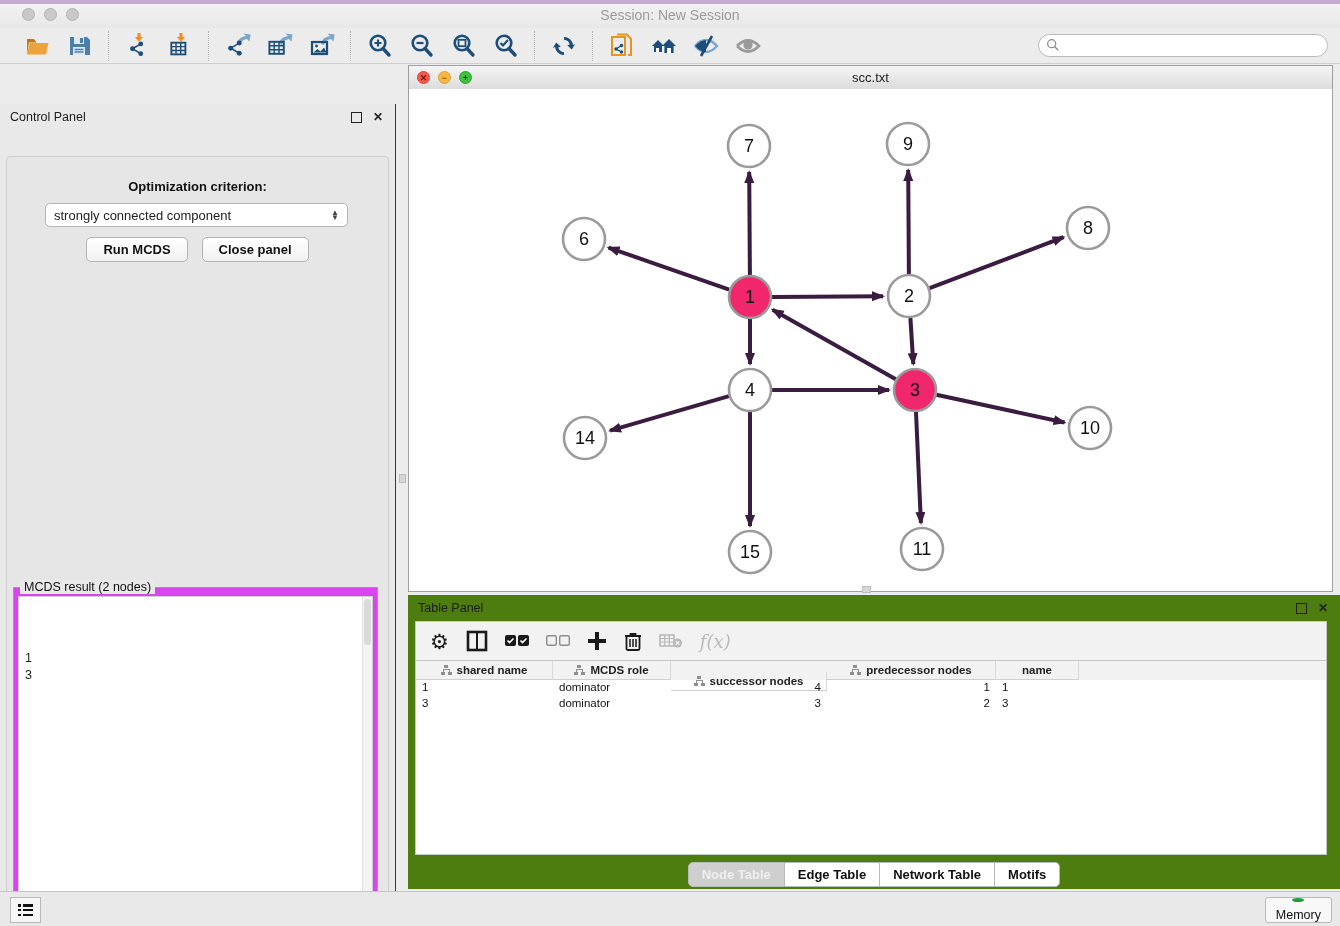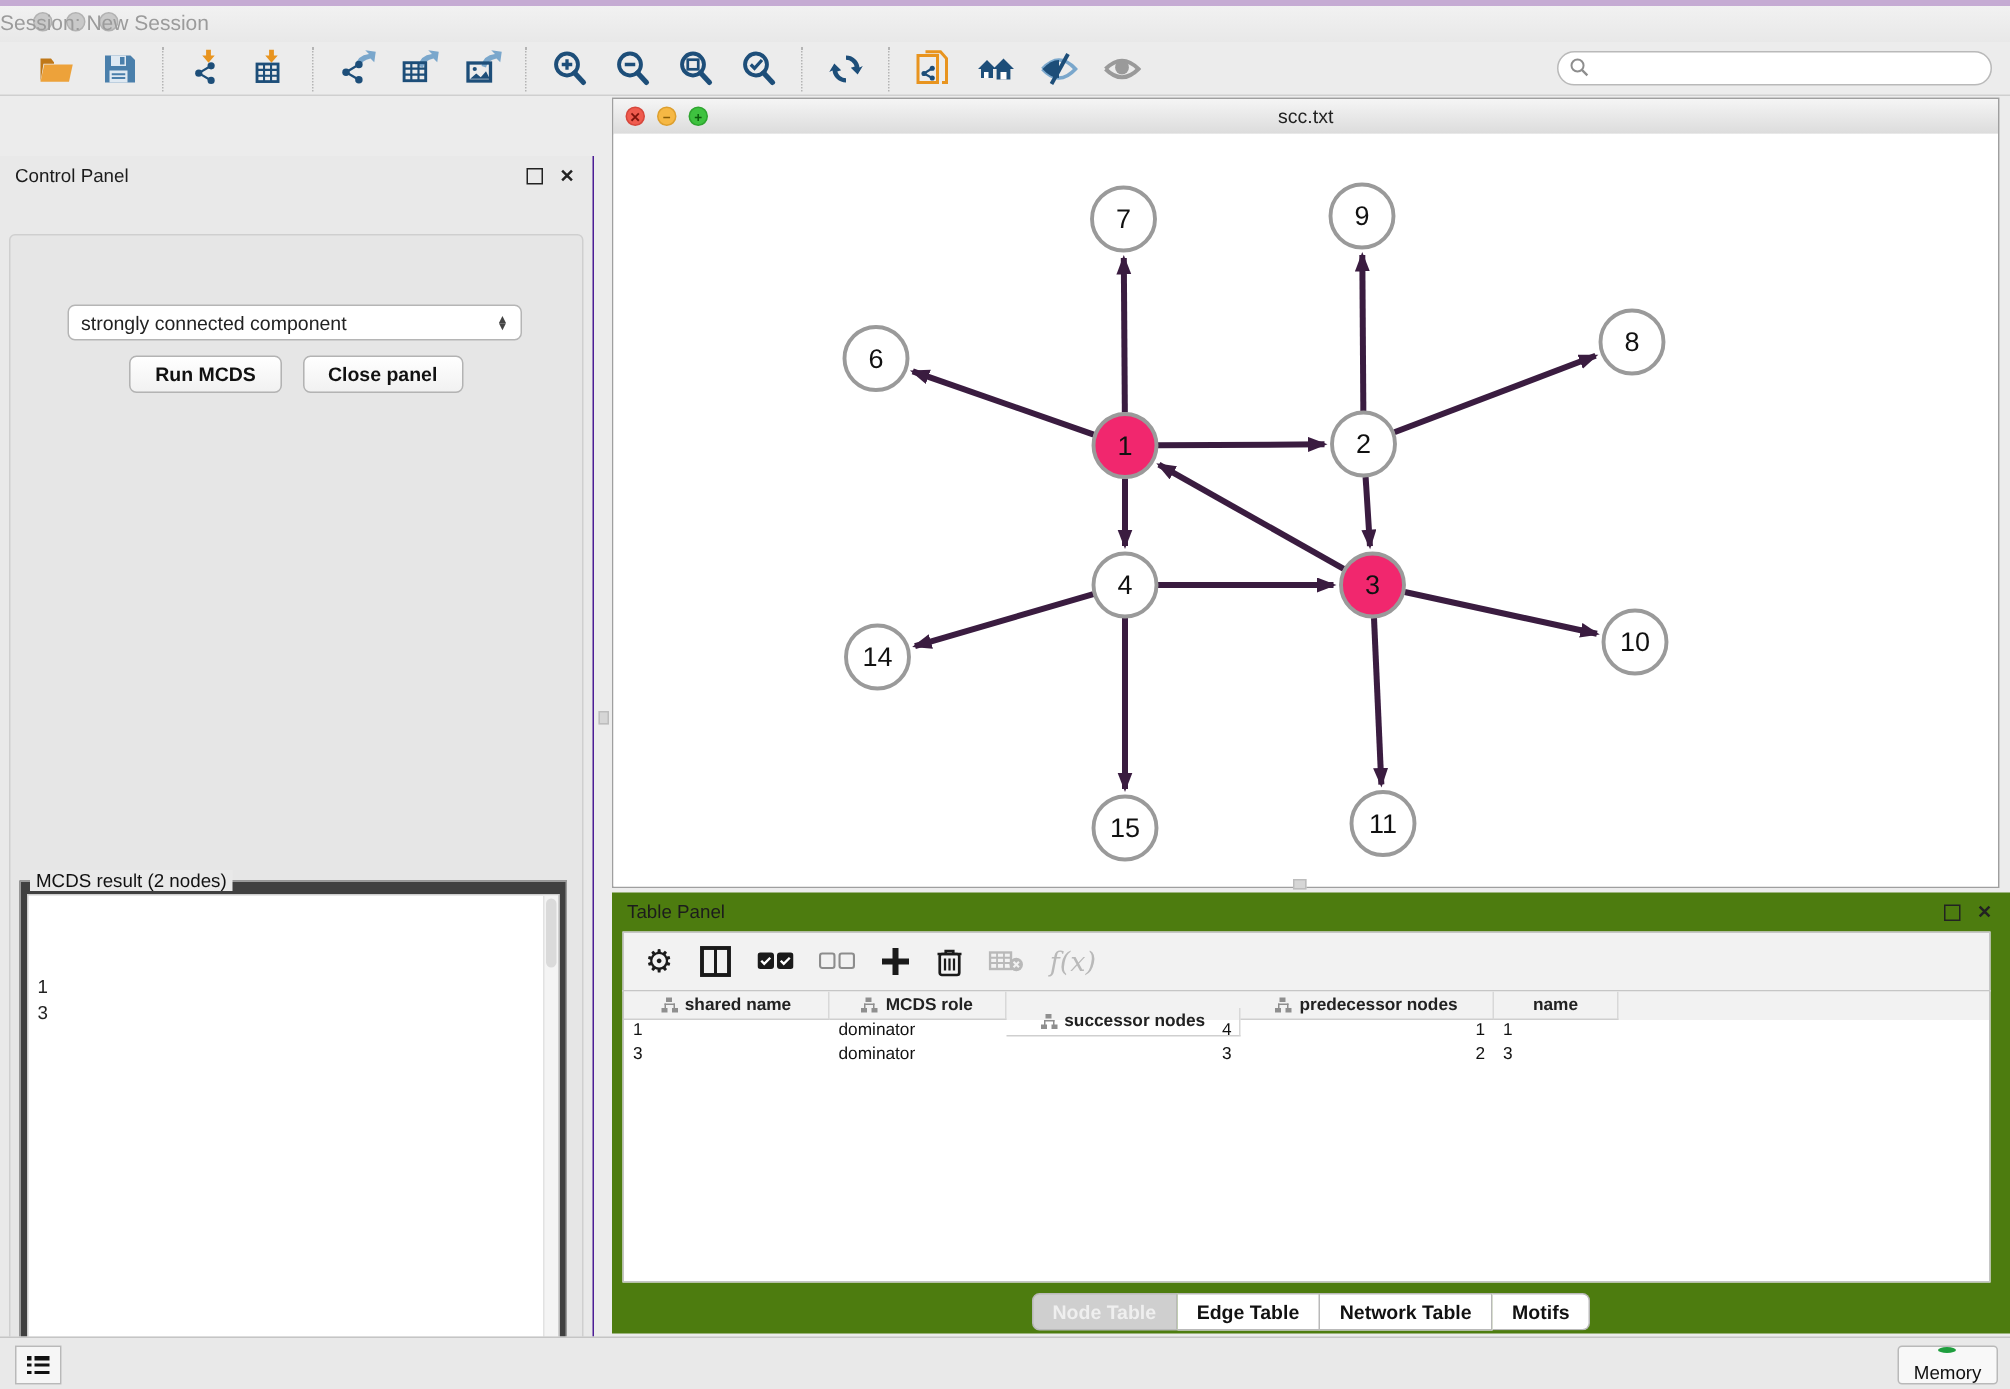--- a/index.html
+++ b/index.html
@@ -7,21 +7,21 @@
     width:1340px;height:926px;position:relative;overflow:hidden;
     background:#ececec;font-family:"Liberation Sans",sans-serif;
     -webkit-font-smoothing:antialiased;color:#222;
   }
   
   .titlebar{position:absolute;left:0;top:0;width:1340px;height:28px;
     background:linear-gradient(#f3f3f3,#e8e8e8);border-bottom:1px solid #c9c9c9;}
   .titlebar .accent{position:absolute;left:0;top:0;width:100%;height:4px;background:#c5abd3;}
   .traffic{position:absolute;top:8px;display:flex;gap:9px;left:22px;}
   .traffic .light{width:13px;height:13px;border-radius:50%;background:#c9c9c9;border:1px solid #b2b2b2;box-sizing:border-box;}
-  .app-title{position:absolute;left:0;right:0;top:7px;text-align:left;color:#9b9b9b;font-size:14px;}
+  .app-title{position:absolute;left:0;right:0;top:7px;text-align:center;color:#9b9b9b;font-size:14px;}
   
   .toolbar{position:absolute;left:0;top:28px;width:1340px;height:36px;background:#ececec;
     border-bottom:1px solid #cfcfcf;display:flex;align-items:center;padding-left:10px;box-sizing:border-box;}
   .tb-group{display:flex;align-items:center;gap:14px;padding:0 14px;}
   .tb-sep{width:1px;height:30px;border-left:1px dotted #b4b4b4;}
   .tb-btn{width:28px;height:28px;display:flex;align-items:center;justify-content:center;cursor:pointer;}
   .tb-btn svg{display:block;}
   .search-wrap{margin-left:auto;margin-right:12px;position:relative;}
   .search-input{width:290px;height:23px;border:1px solid #b9b9b9;border-radius:12px;background:#fff;
     padding:0 10px 0 26px;font-size:12px;outline:none;box-sizing:border-box;}
@@ -42,21 +42,21 @@
   .ctab-content{position:absolute;left:6px;right:6px;top:52px;bottom:8px;background:#e6e6e6;
     border:1px solid #cfcfcf;border-radius:4px;}
   .opt-label{text-align:center;margin-top:22px;font-size:13px;font-weight:bold;color:#111;}
   .combo{position:absolute;left:38px;right:40px;top:46px;height:22px;background:#fff;border:1px solid #b5b5b5;
     border-radius:5px;display:flex;align-items:center;padding:0 8px;font-size:13px;cursor:pointer;}
   .combo .arrows{margin-left:auto;display:flex;flex-direction:column;line-height:5px;font-size:8px;color:#444;}
   .btn-row{position:absolute;left:0;right:0;top:80px;display:flex;justify-content:center;gap:14px;}
   .push-btn{background:linear-gradient(#ffffff,#f1f1f1);border:1px solid #b3b3b3;border-radius:5px;
     font-size:13px;font-weight:bold;padding:4px 16px;cursor:pointer;color:#111;}
   .result-group{position:absolute;left:6px;right:10px;top:430px;bottom:8px;border:1px solid #9a9a9a;
-    background:#404040;}
+    background:#d946ef;}
   .result-title{position:absolute;top:-8px;left:6px;background:#e9e9e9;padding:0 4px;font-size:12.5px;color:#111;}
   .result-area{position:absolute;left:4px;right:4px;top:8px;bottom:4px;background:#fff;border:1px solid #cfcfcf;
     font-size:12.5px;line-height:17px;padding:2px 6px;white-space:pre;overflow:hidden;}
   .result-scroll{position:absolute;right:0;top:0;width:9px;height:100%;background:#f4f4f4;border-left:1px solid #e2e2e2;}
   .result-thumb{position:absolute;right:1px;top:2px;width:7px;height:46px;background:#dadada;border-radius:4px;}
   
   .net-window{position:absolute;left:408px;top:65px;width:925px;height:527px;background:#fff;
     border:1px solid #9f9f9f;box-sizing:border-box;}
   .net-titlebar{height:23px;background:linear-gradient(#f5f5f5,#dcdcdc);border-bottom:1px solid #b5b5b5;
     position:relative;display:flex;align-items:center;}
@@ -284,20 +284,21 @@
 <div class="control-panel">
   <div class="panel-header">
     <span>Control Panel</span>
     <span class="spacer"></span>
     <span class="wicon">
         <span class="float-box"></span>
       </span>
     <span class="wicon">✕</span>
   </div>
   <div class="ctab-content">
+    <div class="opt-label">Optimization criterion:</div>
     <div class="combo">
       <span>strongly connected component</span>
       <span class="arrows">
           <span>▲</span>
           <span>▼</span>
         </span>
     </div>
     <div class="btn-row">
       <button class="push-btn">Run MCDS</button>
       <button class="push-btn">Close panel</button>

